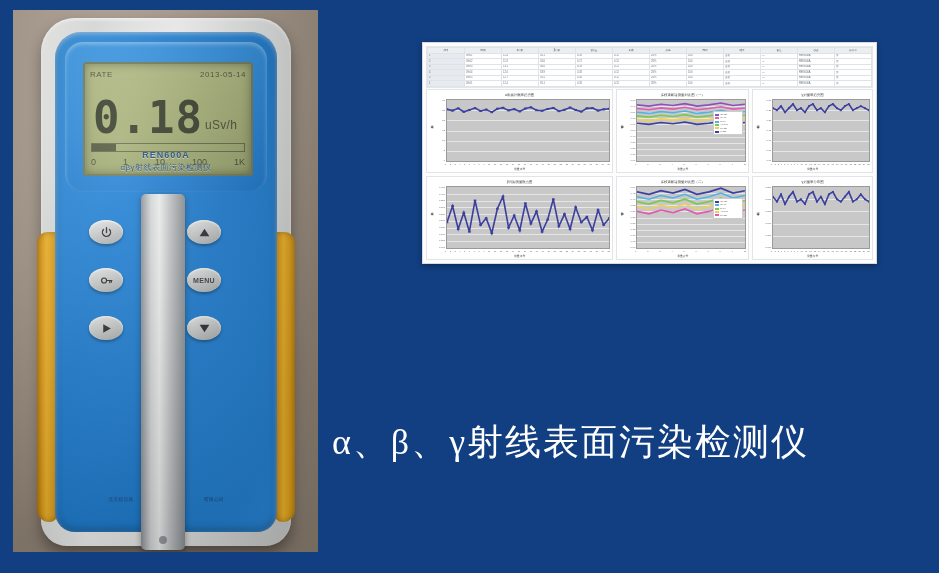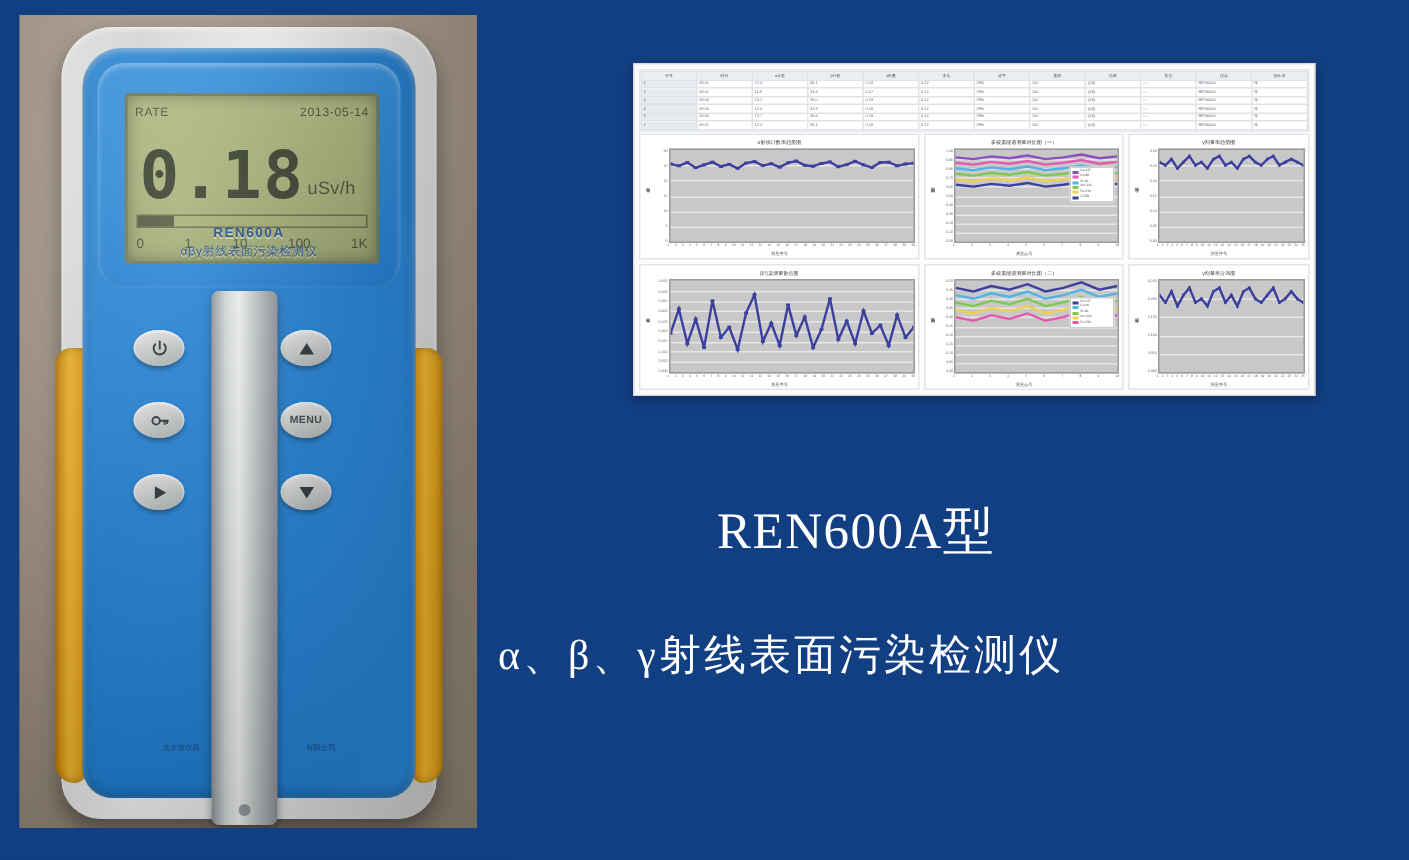--- a/index.html
+++ b/index.html
@@ -187,21 +187,21 @@
 
   
   .title1{
     position:absolute;left:478px;top:331px;
     font-family:"Liberation Serif", serif;
     font-size:34px;color:#ffffff;letter-spacing:1px;white-space:nowrap;
   }
   .title2{
     position:absolute;left:332px;top:418px;
     font-family:"Liberation Serif", serif;
-    font-size:28px;color:#ffffff;letter-spacing:2px;white-space:nowrap;
+    font-size:36px;color:#ffffff;letter-spacing:2px;white-space:nowrap;
   }
 </style>
 </head>
 <body>
 
 <div class="stage">
 
   <div class="photo">
     <div class="device">
       <div class="shell"></div>
@@ -902,16 +902,15 @@
             <span>22</span>
             <span>23</span>
             <span>24</span>
             <span>25</span>
           </div>
           <div class="xlab">测量序号</div>
         </div>
       </div>
   </div>
 
-  <div class="title1">REN600A型</div>
   <div class="title2">α、β、γ射线表面污染检测仪</div>
 
 </div>
 
 </body></html>

